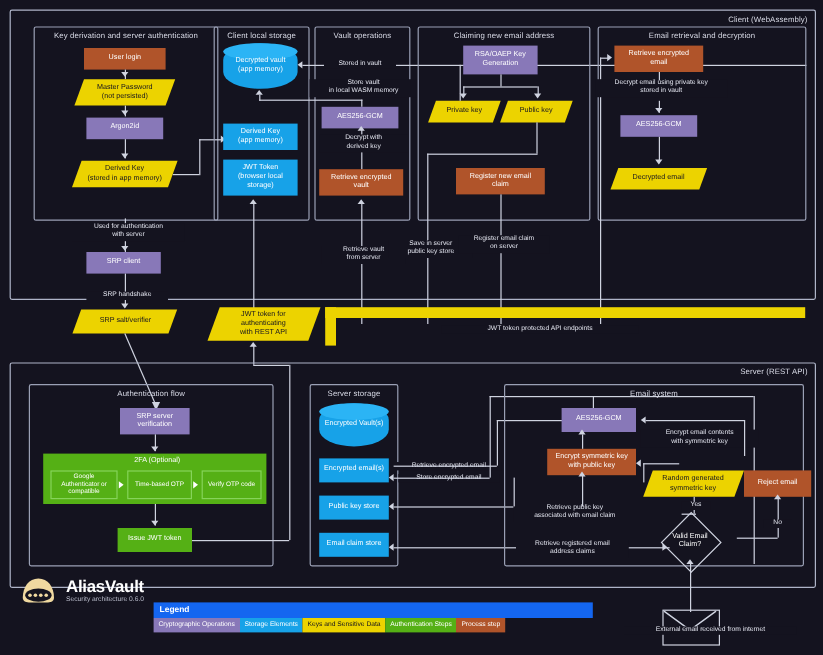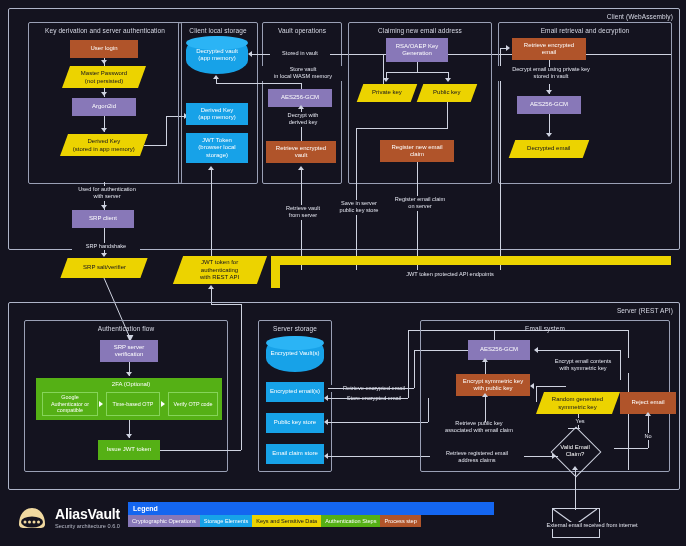--- a/index.html
+++ b/index.html
@@ -355,21 +355,21 @@
   <div class="ln lnv" style="left:575px;top:470px;height:40px;"></div>
   <div class="arw arw-u" style="left:572px;top:466px;"></div>
 
   <div class="env" style="left:552px;top:508px;width:46px;height:28px;">
     <svg width="44" height="26" viewBox="0 0 44 26">
       <polyline points="0,0 22,16 44,0" fill="none" stroke="#cfd3e0" stroke-width="1.2"></polyline>
     </svg>
   </div>
   <div class="lbl" style="left:520px;top:522px;width:140px;">External email received from internet</div>
 
-  <div class="brand" style="left:16px;top:504px;">
+  <div class="brand" style="left:16px;top:478px;">
     <svg width="32" height="26" viewBox="0 0 32 26">
       <path d="M3 20 C3 11 8 4 16 4 C24 4 29 11 29 20 C29 23 27 24 24 24 L8 24 C5 24 3 23 3 20 Z" fill="#f0d9a0"></path>
       <ellipse cx="16" cy="18" rx="11" ry="5.5" fill="#15141f"></ellipse>
       <circle cx="9" cy="18" r="1.5" fill="#f0d9a0"></circle>
       <circle cx="13.5" cy="18" r="1.5" fill="#f0d9a0"></circle>
       <circle cx="18" cy="18" r="1.5" fill="#f0d9a0"></circle>
       <circle cx="22.5" cy="18" r="1.5" fill="#f0d9a0"></circle>
     </svg>
     <div>
       <div class="brand-name">

